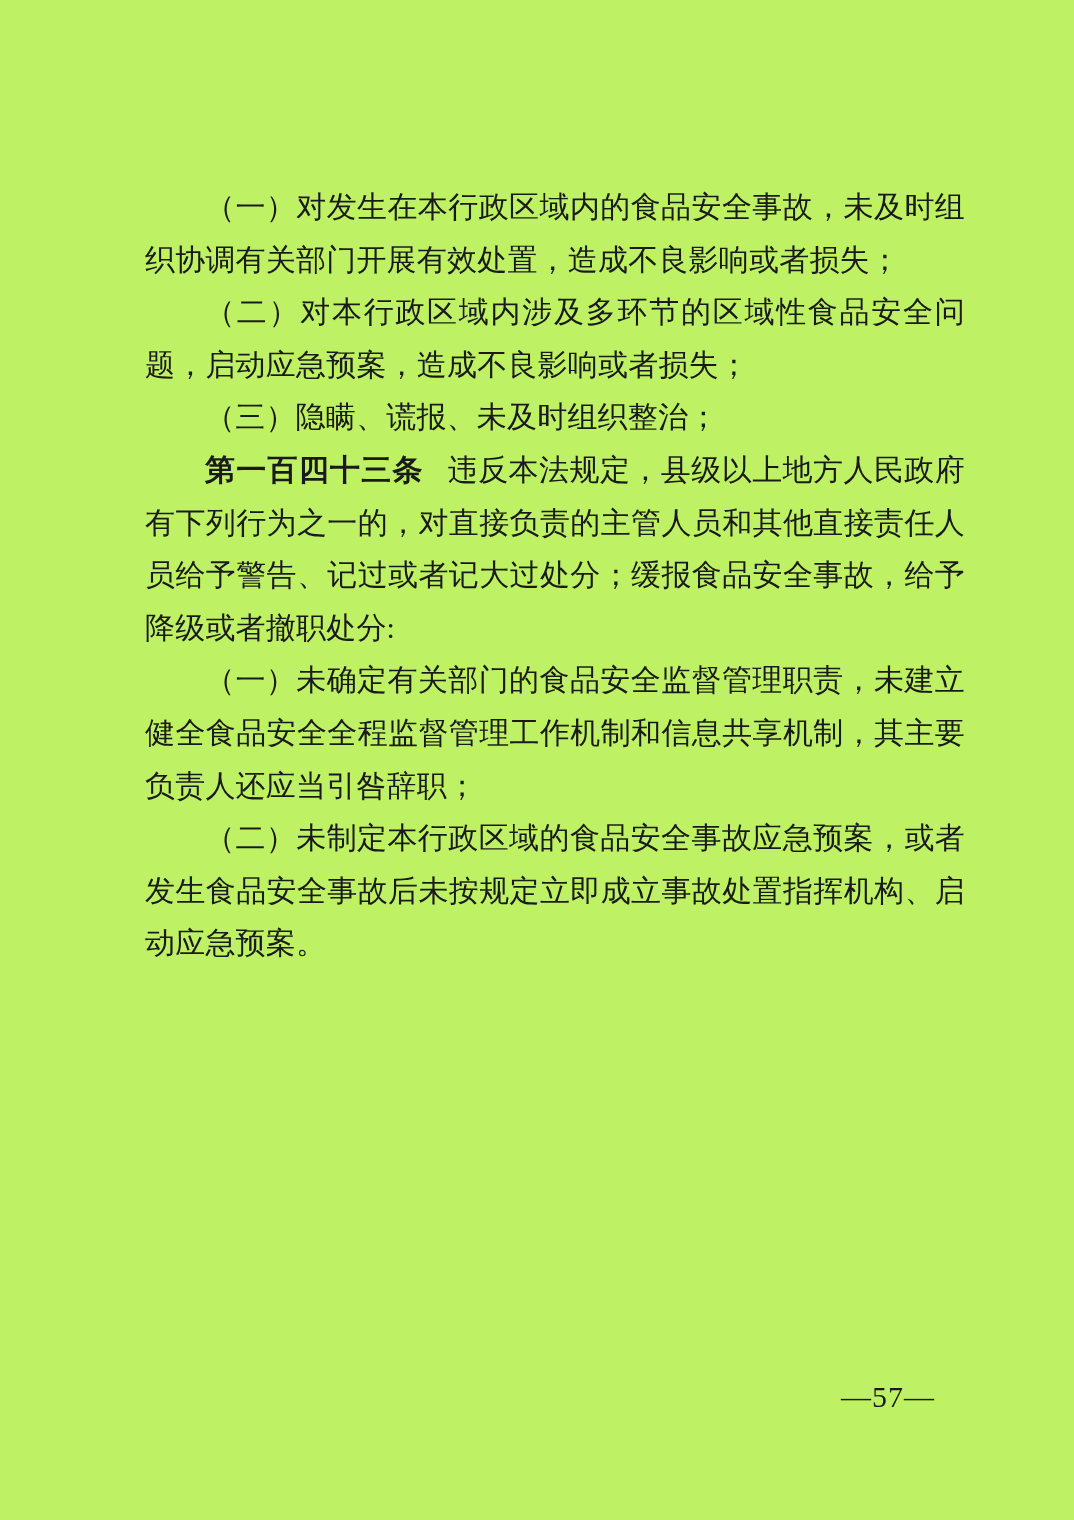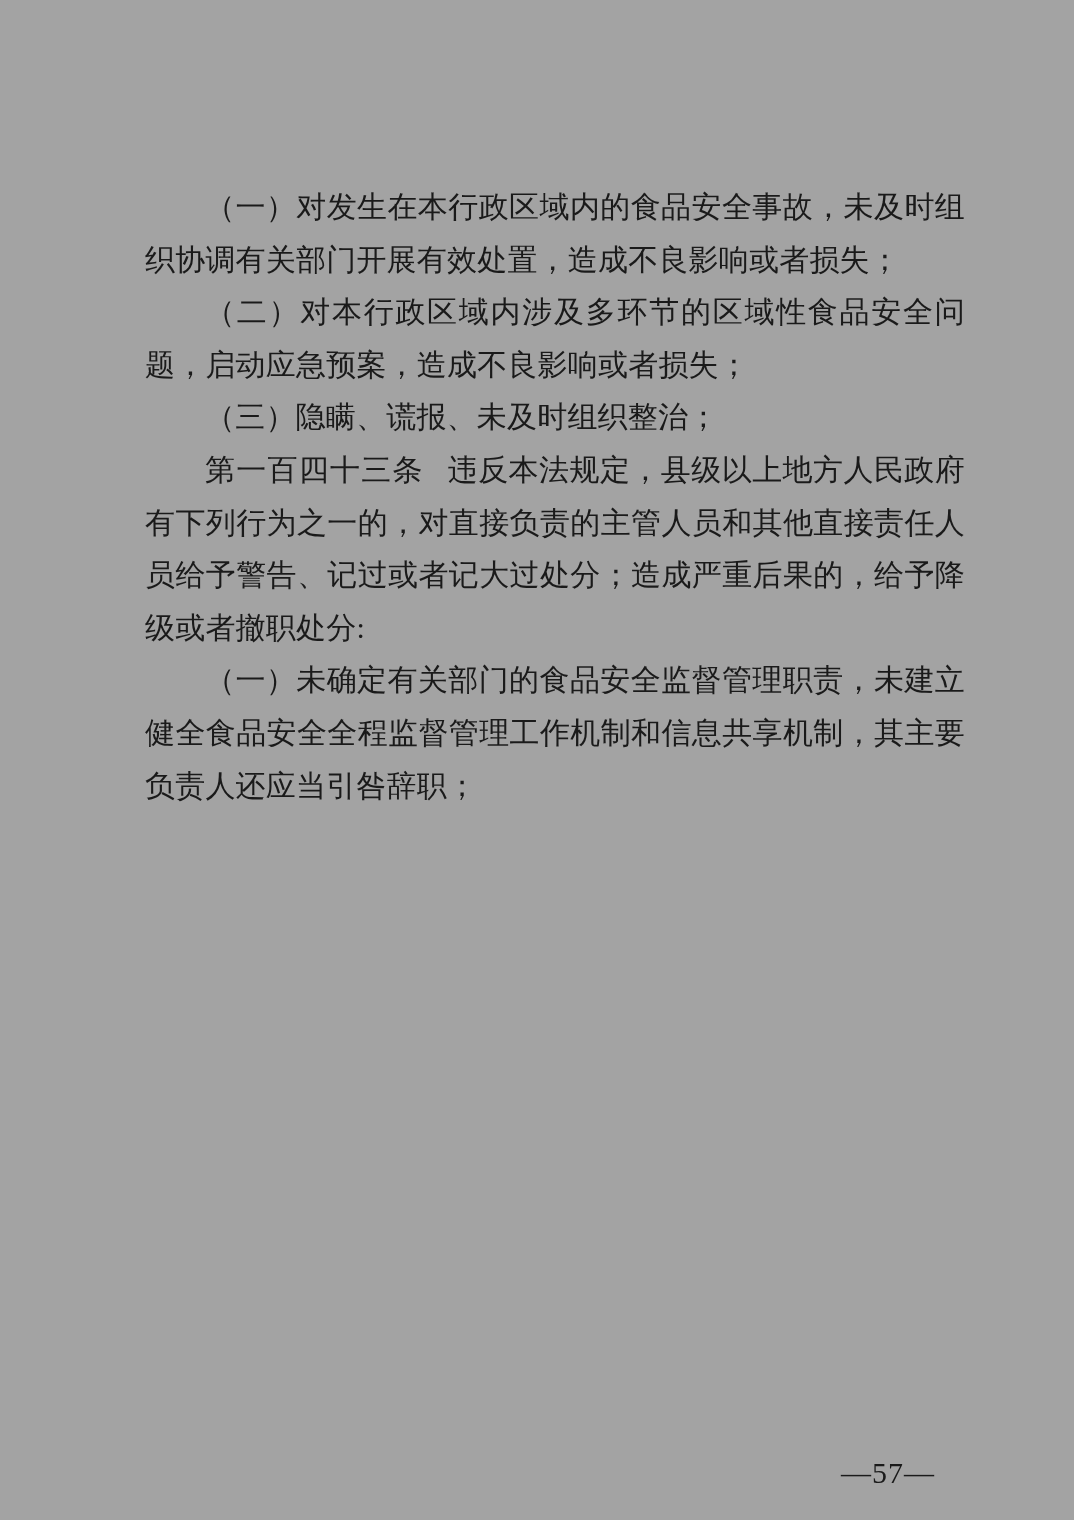--- a/index.html
+++ b/index.html
@@ -11,68 +11,69 @@
     width: 1074px;
     height: 1520px;
     position: relative;
     font-family: "Liberation Serif", "DejaVu Serif", serif;
     color: #1a1a1a;
     overflow: hidden;
   }
   .page {
     position: absolute;
     inset: 0;
-    background: #a3a3a3;
+    background: #bef264;
   }
   .content {
     position: absolute;
     left: 145px;
     top: 181px;
     width: 820px;
   }
   .para {
     margin: 0;
     font-size: 30px;
     line-height: 52.6px;
     text-align: justify;
     text-justify: inter-ideograph;
     text-indent: 2em;
     letter-spacing: 0.2px;
   }
   .article-label {
-    font-weight: 400;
+    font-weight: 700;
     font-family: "Liberation Sans", "DejaVu Sans", sans-serif;
     margin-right: 0.8em;
     letter-spacing: 1px;
   }
   .page-number {
     position: absolute;
     right: 139px;
-    top: 1456px;
+    top: 1380px;
     font-size: 30px;
     letter-spacing: 1px;
     color: #1a1a1a;
     white-space: nowrap;
   }
 </style>
 </head>
 <body>
 
 <div class="page">
   <div class="content">
 
     <p class="para">（一）对发生在本行政区域内的食品安全事故，未及时组织协调有关部门开展有效处置，造成不良影响或者损失；</p>
 
     <p class="para">（二）对本行政区域内涉及多环节的区域性食品安全问题，启动应急预案，造成不良影响或者损失；</p>
 
     <p class="para">（三）隐瞒、谎报、未及时组织整治；</p>
 
 
-    <p class="para"><span class="article-label">第一百四十三条</span><span>违反本法规定，县级以上地方人民政府有下列行为之一的，对直接负责的主管人员和其他直接责任人员给予警告、记过或者记大过处分；造成严重后果的，给予降级或者撤职处分:</span></p>
+    <p class="para"><span class="article-label">第一百四十三条</span><span>违反本法规定，县级以上地方人民政府有下列行为之一的，对直接负责的主管人员和其他直接责任人员给予警告、记过或者记大过处分；缓报食品安全事故，给予降级或者撤职处分:</span></p>
 
     <p class="para">（一）未确定有关部门的食品安全监督管理职责，未建立健全食品安全全程监督管理工作机制和信息共享机制，其主要负责人还应当引咎辞职；</p>
 
+    <p class="para">（二）未制定本行政区域的食品安全事故应急预案，或者发生食品安全事故后未按规定立即成立事故处置指挥机构、启动应急预案。</p>
 
 
   </div>
 
   <div class="page-number">—57—</div>
 </div>
 
 </body></html>

